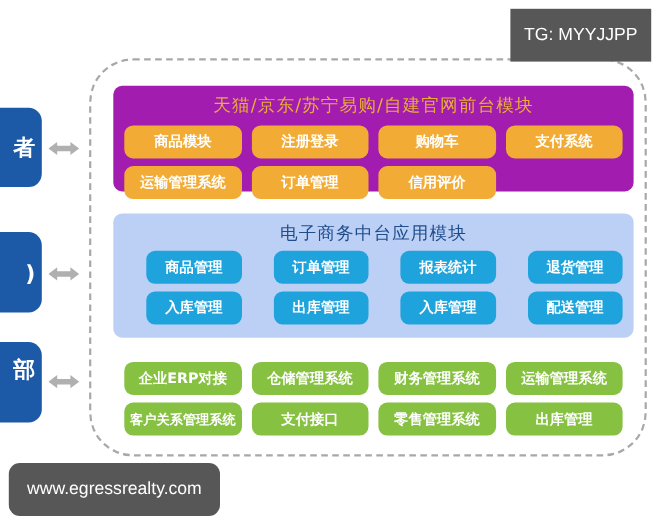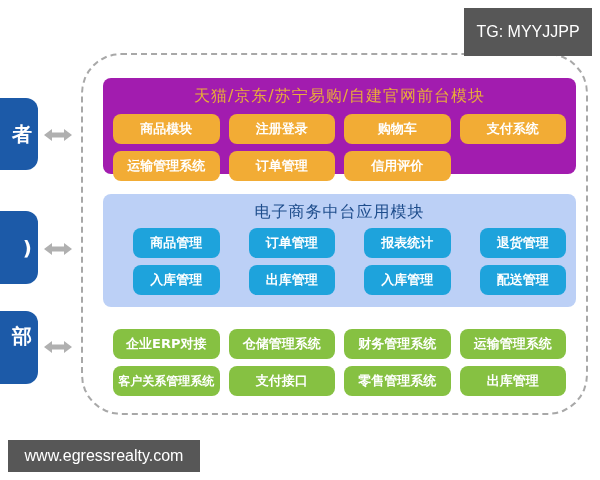--- a/index.html
+++ b/index.html
@@ -112,13 +112,13 @@
     <div class="cell">财务管理系统</div>
     <div class="cell">运输管理系统</div>
     <div class="cell" style="font-size:12px;">客户关系管理系统</div>
     <div class="cell">支付接口</div>
     <div class="cell">零售管理系统</div>
     <div class="cell">出库管理</div>
   </div>
 </div>
 
 <div class="badge" style="left:464px;top:8px;width:128px;height:48px;text-align:right;">TG: MYYJJPP</div>
-<div class="badge" style="left:8px;top:440px;width:192px;height:32px;">www.egressrealty.com</div>
+<div class="badge" style="left:8px;top:421px;width:192px;height:48px;border-radius:10px;">www.egressrealty.com</div>
 
 </body></html>

